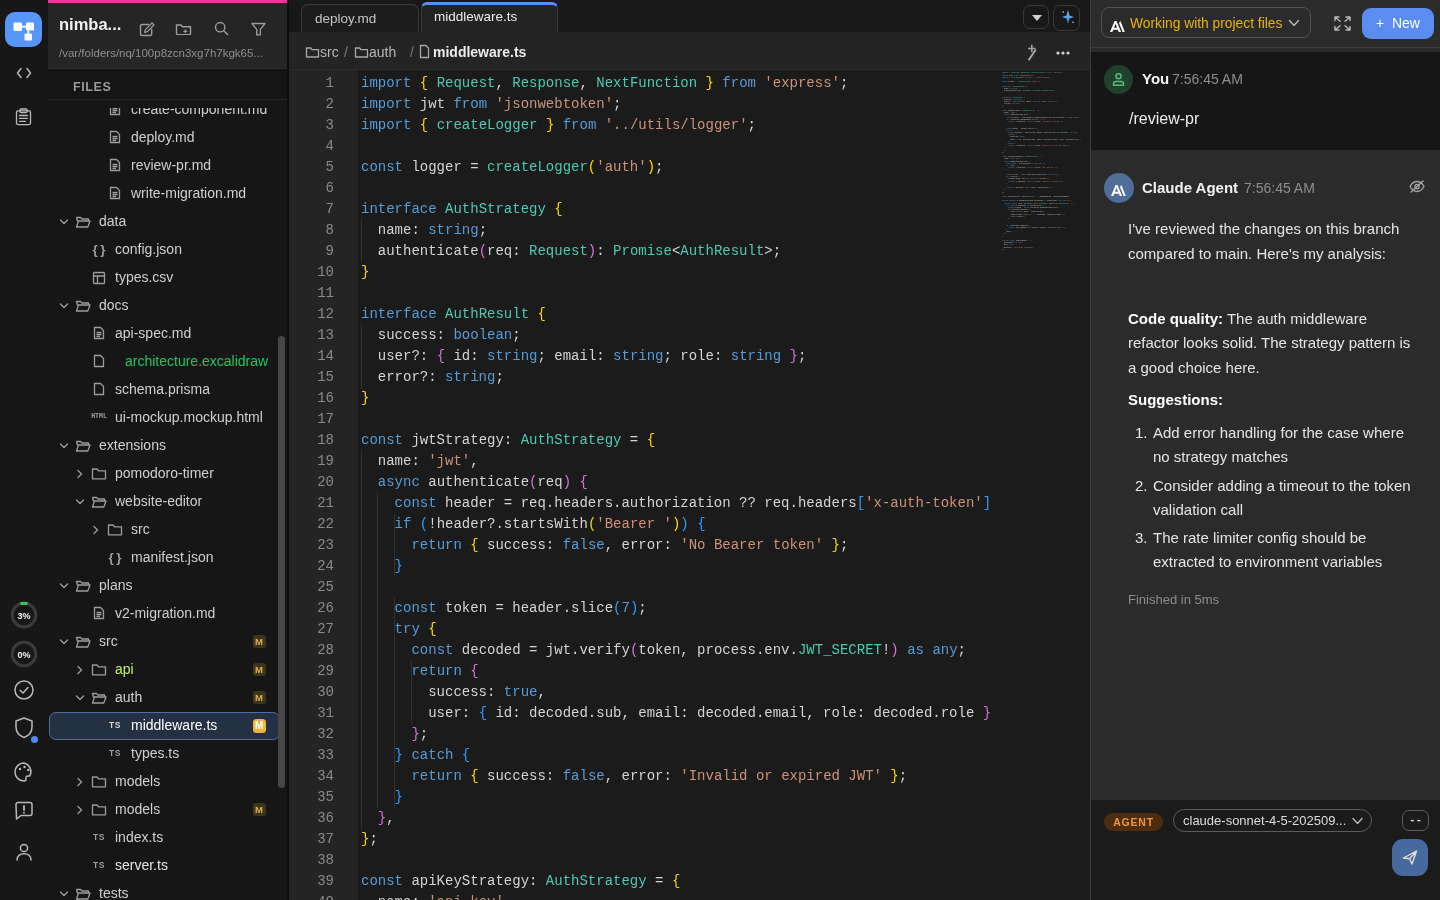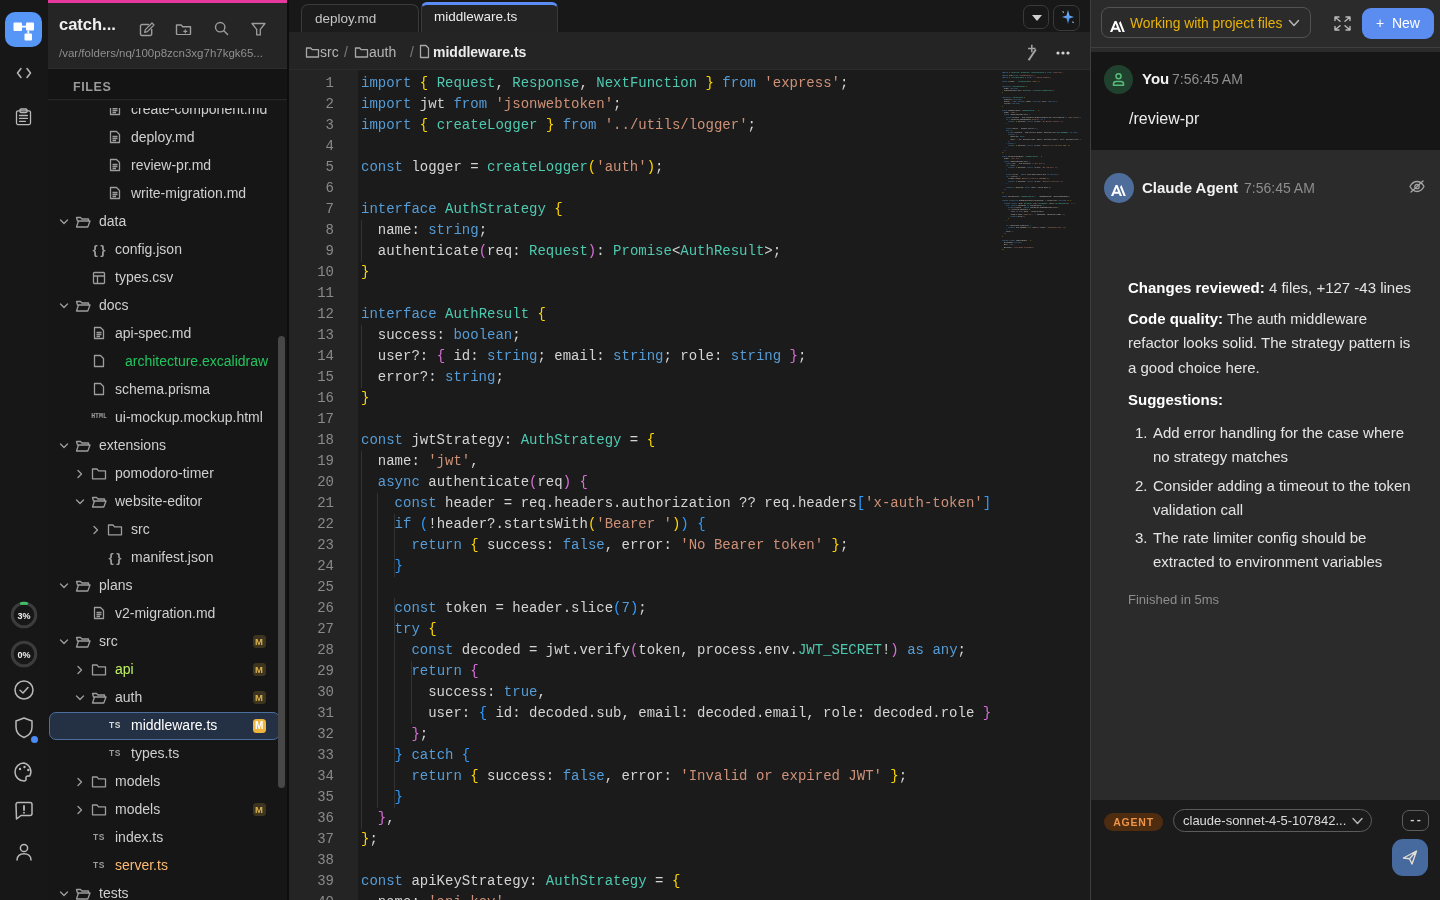--- a/index.html
+++ b/index.html
@@ -52,21 +52,21 @@
     </svg>
 <svg width="22" height="22" viewBox="0 0 22 22" style="position:absolute;left:13px;top:841px">
       <circle cx="11" cy="7" r="3.6" style="fill:none;stroke:#b9b9b9;stroke-width:1.5;stroke-linecap:round;stroke-linejoin:round"></circle>
       <path d="M4 19 c0-4 3-6.3 7-6.3 s7 2.3 7 6.3" style="fill:none;stroke:#b9b9b9;stroke-width:1.5;stroke-linecap:round;stroke-linejoin:round"></path>
     </svg>
   </div>
 
 <div style="position:absolute;left:48px;top:0;width:239px;height:900px;background:#191919">
 <div style="position:absolute;left:0;top:0;width:239px;height:3px;background:#e5399e"></div>
 <div style="position:absolute;left:0;top:3px;width:239px;height:66px;background:#252525;border-bottom:1px solid #2c2c2c;box-sizing:border-box"></div>
-<div style="position:absolute;left:11px;top:15px;font:700 16.5px 'Liberation Sans';color:#f0f0f0">catch...</div>
+<div style="position:absolute;left:11px;top:15px;font:700 16.5px 'Liberation Sans';color:#f0f0f0">nimba...</div>
 <svg width="17" height="15" viewBox="0 0 17 15" style="position:absolute;left:91px;top:22px">
       <path d="M9.5 2.5 H3 a1.5 1.5 0 0 0-1.5 1.5 V12 A1.5 1.5 0 0 0 3 13.5 h8.2 A1.5 1.5 0 0 0 12.7 12 V7.5" style="fill:none;stroke:#9d9d9d;stroke-width:1.4;stroke-linecap:round;stroke-linejoin:round"></path>
       <path d="M13 1 l2 2 L8.4 9.6 l-2.8 0.8 L6.4 7.6 z" style="fill:none;stroke:#9d9d9d;stroke-width:1.4;stroke-linecap:round;stroke-linejoin:round;stroke-width:1.3"></path>
     </svg>
 <svg width="17" height="13" viewBox="0 0 17 13" style="position:absolute;left:127px;top:22px">
       <path d="M1.5 3 h4.6 l1.6 1.8 h7.8 v6.7 a1.2 1.2 0 0 1-1.2 1.2 h-11.6 A1.2 1.2 0 0 1 1.5 11.5 z" style="fill:none;stroke:#9d9d9d;stroke-width:1.4;stroke-linecap:round;stroke-linejoin:round"></path>
       <path d="M10.3 7.8 v3 M8.8 9.3 h3" style="fill:none;stroke:#9d9d9d;stroke-width:1.4;stroke-linecap:round;stroke-linejoin:round;stroke-width:1.2"></path>
     </svg>
 <svg width="15" height="15" viewBox="0 0 15 15" style="position:absolute;left:166px;top:21px">
       <circle cx="6.2" cy="6.2" r="4.7" style="fill:none;stroke:#9d9d9d;stroke-width:1.4;stroke-linecap:round;stroke-linejoin:round"></circle>
@@ -220,21 +220,21 @@
           <path d="M3 1.5 L6.5 5 L3 8.5" style="fill:none;stroke:#9a9a9a;stroke-width:1.4;stroke-linecap:round;stroke-linejoin:round"></path>
         </svg>
 <svg width="16" height="15" viewBox="0 0 16 15" style="position:absolute;left:43px;top:802.0px">
           <path d="M1.5 3 h4.5 l1.5 1.8 h7 v8 h-13 z" style="fill:none;stroke:#9d9d9d;stroke-width:1.3;stroke-linejoin:round"></path>
         </svg>
 <div style="position:absolute;left:67px;top:800.5px;font:14px 'Liberation Sans';color:#cfcfcf;white-space:nowrap">models</div>
 <div style="position:absolute;left:204.5px;top:803.0px;width:13px;height:13px;border-radius:3.5px;background:rgba(227,179,65,0.20);color:#dcb04c;font:700 9.5px 'Liberation Sans';text-align:center;line-height:13px">M</div>
 <div style="position:absolute;left:42px;top:832.0px;width:18px;color:#9d9d9d;font:700 8.5px 'Liberation Sans';text-align:center;letter-spacing:0.5px">TS</div>
 <div style="position:absolute;left:67px;top:828.5px;font:14px 'Liberation Sans';color:#cfcfcf;white-space:nowrap">index.ts</div>
 <div style="position:absolute;left:42px;top:860.0px;width:18px;color:#9d9d9d;font:700 8.5px 'Liberation Sans';text-align:center;letter-spacing:0.5px">TS</div>
-<div style="position:absolute;left:67px;top:856.5px;font:14px 'Liberation Sans';color:#fdba74;white-space:nowrap">server.ts</div>
+<div style="position:absolute;left:67px;top:856.5px;font:14px 'Liberation Sans';color:#e5e5e5;white-space:nowrap">server.ts</div>
 <svg width="10" height="10" viewBox="0 0 10 10" style="position:absolute;left:11px;top:888.5px">
           <path d="M1.5 3 L5 6.5 L8.5 3" style="fill:none;stroke:#9a9a9a;stroke-width:1.4;stroke-linecap:round;stroke-linejoin:round"></path>
         </svg>
 <svg width="16" height="15" viewBox="0 0 16 15" style="position:absolute;left:27px;top:886.0px">
           <path d="M1.5 3.5 h4 l1.5 1.5 h6.5 v2 h-11 z M1.5 13 l2-6 h11.5 l-2.2 6 z" style="fill:none;stroke:#9d9d9d;stroke-width:1.3;stroke-linejoin:round"></path>
         </svg>
 <div style="position:absolute;left:51px;top:884.5px;font:14px 'Liberation Sans';color:#cfcfcf;white-space:nowrap">tests</div>
       </div>
 </div>
 <div style="position:absolute;left:230px;top:336px;width:7px;height:452px;background:#474747;border-radius:3.5px"></div>
@@ -496,39 +496,39 @@
       </svg></div>
 <div style="position:absolute;left:51px;top:178.5px;font:700 15px 'Liberation Sans';color:#f2f2f2">Claude Agent</div>
 <div style="position:absolute;left:153px;top:179.5px;font:14px 'Liberation Sans';color:#8d8d8d">7:56:45 AM</div>
 <svg width="18" height="15" viewBox="0 0 18 15" style="position:absolute;left:317px;top:179px">
       <g style="fill:none;stroke:#a5a5a5;stroke-width:1.3;stroke-linecap:round">
         <path d="M2 7.5 C3.8 4.2 6.6 2.5 9 2.5 c2.4 0 5.2 1.7 7 5 c-1.8 3.3-4.6 5-7 5 c-2.4 0-5.2-1.7-7-5 z"></path>
         <circle cx="9" cy="7.5" r="2.2"></circle>
         <path d="M3 13 L15 2"></path>
       </g>
     </svg>
-<div style="position:absolute;left:37px;top:275.5px;width:300px;font:15px 'Liberation Sans';line-height:24.5px;color:#e4e4e4"><b style="color:#fff">Changes reviewed:</b> 4 files, +127 -43 lines</div>
+<div style="position:absolute;left:37px;top:217px;width:300px;font:15px 'Liberation Sans';line-height:24.5px;color:#e4e4e4">I've reviewed the changes on this branch<br>compared to main. Here's my analysis:</div>
 <div style="position:absolute;left:37px;top:388px;width:300px;font:15px 'Liberation Sans';line-height:24.5px;color:#e4e4e4"><b style="color:#fff">Suggestions:</b></div>
 <div style="position:absolute;left:37px;top:306.5px;width:300px;font:15px 'Liberation Sans';line-height:24.5px;color:#e4e4e4"><b style="color:#fff">Code quality:</b> The auth middleware<br>refactor looks solid. The strategy pattern is<br>a good choice here.</div>
 <div style="position:absolute;left:44px;top:420.5px;width:295px;font:15px 'Liberation Sans';line-height:24.5px;color:#e4e4e4">
       <span style="position:absolute;left:0">1.</span>
       <span style="display:block;padding-left:18px">Add error handling for the case where<br>no strategy matches</span>
     </div>
 <div style="position:absolute;left:44px;top:473.5px;width:295px;font:15px 'Liberation Sans';line-height:24.5px;color:#e4e4e4">
       <span style="position:absolute;left:0">2.</span>
       <span style="display:block;padding-left:18px">Consider adding a timeout to the token<br>validation call</span>
     </div>
 <div style="position:absolute;left:44px;top:525.5px;width:295px;font:15px 'Liberation Sans';line-height:24.5px;color:#e4e4e4">
       <span style="position:absolute;left:0">3.</span>
       <span style="display:block;padding-left:18px">The rate limiter config should be<br>extracted to environment variables</span>
     </div>
 <div style="position:absolute;left:37px;top:592px;font:13px 'Liberation Sans';color:#8d8d8d">Finished in 5ms</div>
 <div style="position:absolute;left:0;top:800px;width:350px;height:100px;background:#1b1b1b"></div>
 <div style="position:absolute;left:13px;top:813px;width:59px;height:18px;border-radius:9px;background:#4d2c10;color:#ef9448;font:700 10.5px 'Liberation Sans';letter-spacing:0.8px;text-align:center;line-height:18px">AGENT</div>
-<div style="position:absolute;left:82px;top:808.5px;width:199px;height:23.5px;border:1px solid #5c5c5c;border-radius:12px;box-sizing:border-box;color:#dcdcdc;font:13px 'Liberation Sans';line-height:21.5px;padding-left:9px">claude-sonnet-4-5-107842...</div>
+<div style="position:absolute;left:82px;top:808.5px;width:199px;height:23.5px;border:1px solid #5c5c5c;border-radius:12px;box-sizing:border-box;color:#dcdcdc;font:13px 'Liberation Sans';line-height:21.5px;padding-left:9px">claude-sonnet-4-5-202509...</div>
 <svg width="11" height="8" viewBox="0 0 11 8" style="position:absolute;left:261px;top:817px">
       <path d="M1 1.5 L5.5 6.5 L10 1.5" style="fill:none;stroke:#b5b5b5;stroke-width:1.4;stroke-linecap:round;stroke-linejoin:round"></path>
     </svg>
 <div style="position:absolute;left:311px;top:810px;width:27px;height:21px;border:1px solid #5c5c5c;border-radius:7px;box-sizing:border-box;color:#d5d5d5;font:700 11px 'Liberation Mono';text-align:center;line-height:19px">--</div>
 <div style="position:absolute;left:301px;top:839px;width:36px;height:36.5px;border-radius:11px;background:#46699e"></div>
 <svg width="18" height="18" viewBox="0 0 18 18" style="position:absolute;left:310px;top:848px">
       <path d="M2.5 10 L15.5 3 L11 16 L8.5 10.8 Z M8.5 10.8 L15.5 3" style="fill:none;stroke:#e4ddd2;stroke-width:1.4;stroke-linejoin:round"></path>
     </svg>
 </div>
 </body></html>

